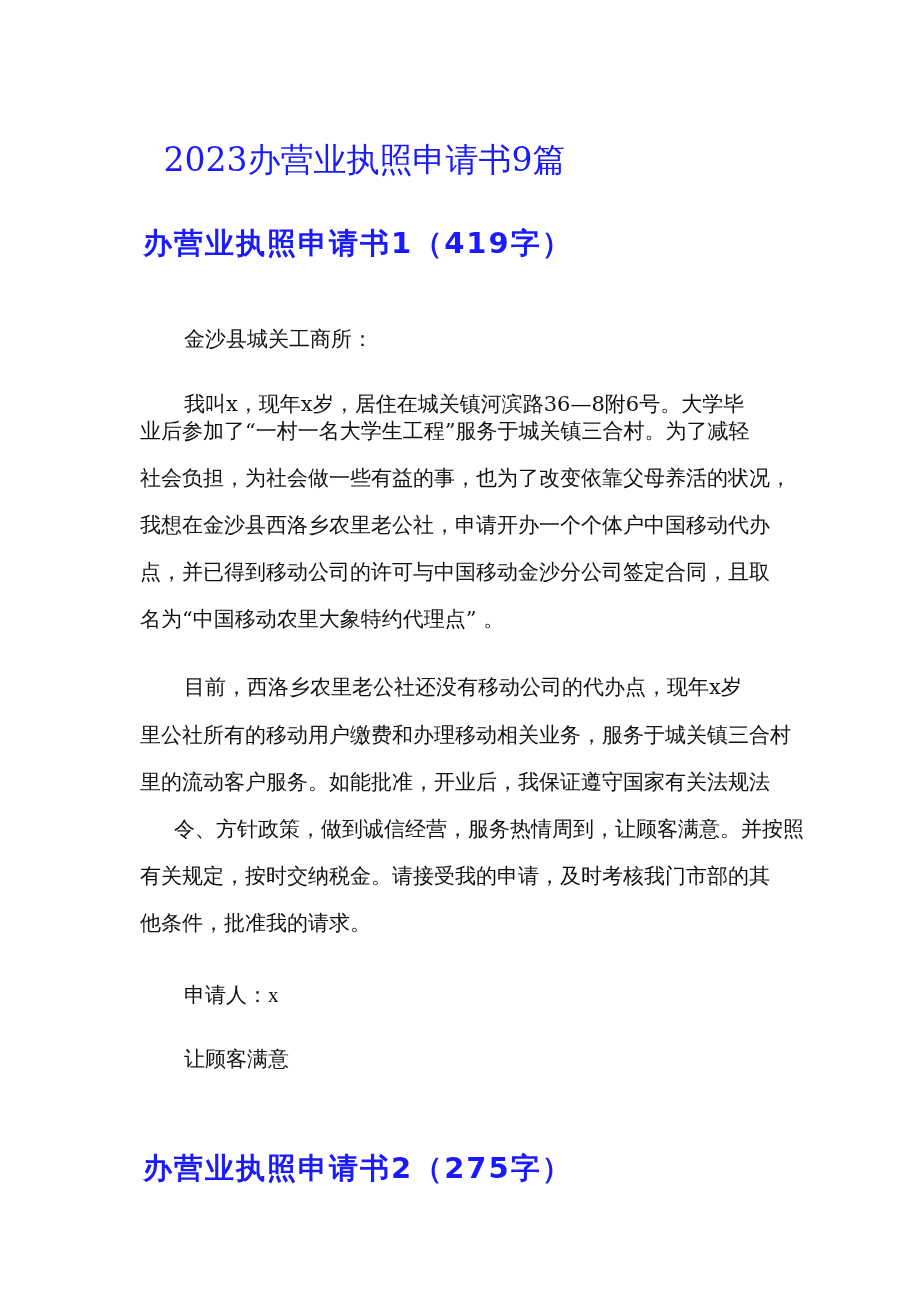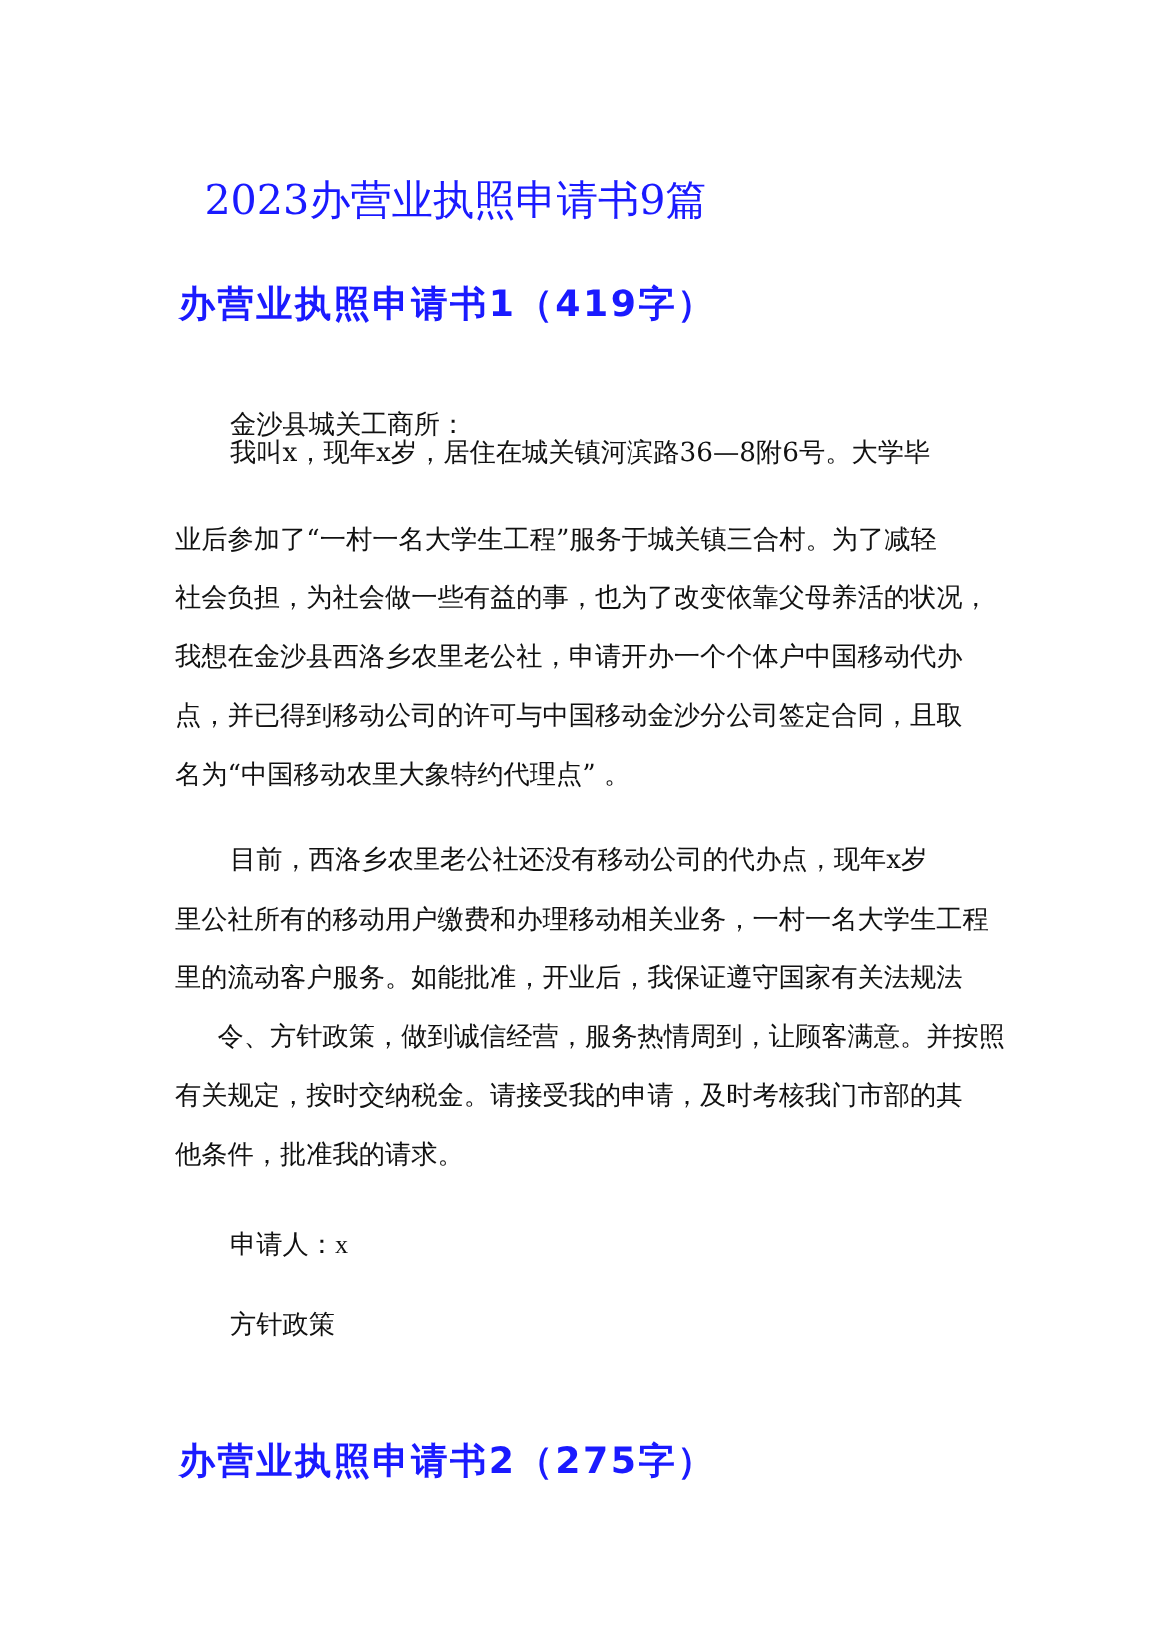--- a/index.html
+++ b/index.html
@@ -61,36 +61,36 @@
 
 <div class="page">
 
   <div class="title">2023办营业执照申请书9篇</div>
 
   <div class="heading" style="top:228px;">办营业执照申请书1（419字）</div>
 
   <div class="line indent" style="top:307px;margin-top:17px;">金沙县城关工商所：</div>
 
   <div>
-    <div class="line indent" style="top:347px;">我叫x，现年x岁，居住在城关镇河滨路36—8附6号。大学毕</div>
+    <div class="line indent" style="top:389px;">我叫x，现年x岁，居住在城关镇河滨路36—8附6号。大学毕</div>
     <div class="line" style="top:416px;">业后参加了“一村一名大学生工程”服务于城关镇三合村。为了减轻</div>
     <div class="line" style="top:463px;">社会负担，为社会做一些有益的事，也为了改变依靠父母养活的状况，</div>
     <div class="line" style="top:510px;">我想在金沙县西洛乡农里老公社，申请开办一个个体户中国移动代办</div>
     <div class="line" style="top:557px;">点，并已得到移动公司的许可与中国移动金沙分公司签定合同，且取</div>
     <div class="line" style="top:604px;">名为“中国移动农里大象特约代理点” 。</div>
   </div>
 
   <div>
     <div class="line indent" style="top:672px;">目前，西洛乡农里老公社还没有移动公司的代办点，现年x岁</div>
-    <div class="line" style="top:720px;">里公社所有的移动用户缴费和办理移动相关业务，一村一名大学生工程</div>
+    <div class="line" style="top:720px;">里公社所有的移动用户缴费和办理移动相关业务，服务于城关镇三合村</div>
     <div class="line" style="top:767px;">里的流动客户服务。如能批准，开业后，我保证遵守国家有关法规法</div>
     <div class="line" style="top:814px;margin-left:34px;">令、方针政策，做到诚信经营，服务热情周到，让顾客满意。并按照</div>
     <div class="line" style="top:861px;">有关规定，按时交纳税金。请接受我的申请，及时考核我门市部的其</div>
     <div class="line" style="top:908px;">他条件，批准我的请求。</div>
   </div>
 
   <div class="line indent" style="top:980px;font-family:Liberation Serif, serif;">申请人：x</div>
 
-  <div class="line indent" style="top:1044px;">方针政策</div>
+  <div class="line indent" style="top:1044px;">让顾客满意</div>
 
   <div class="heading" style="top:1153px;">办营业执照申请书2（275字）</div>
 
 </div>
 
 </body></html>

